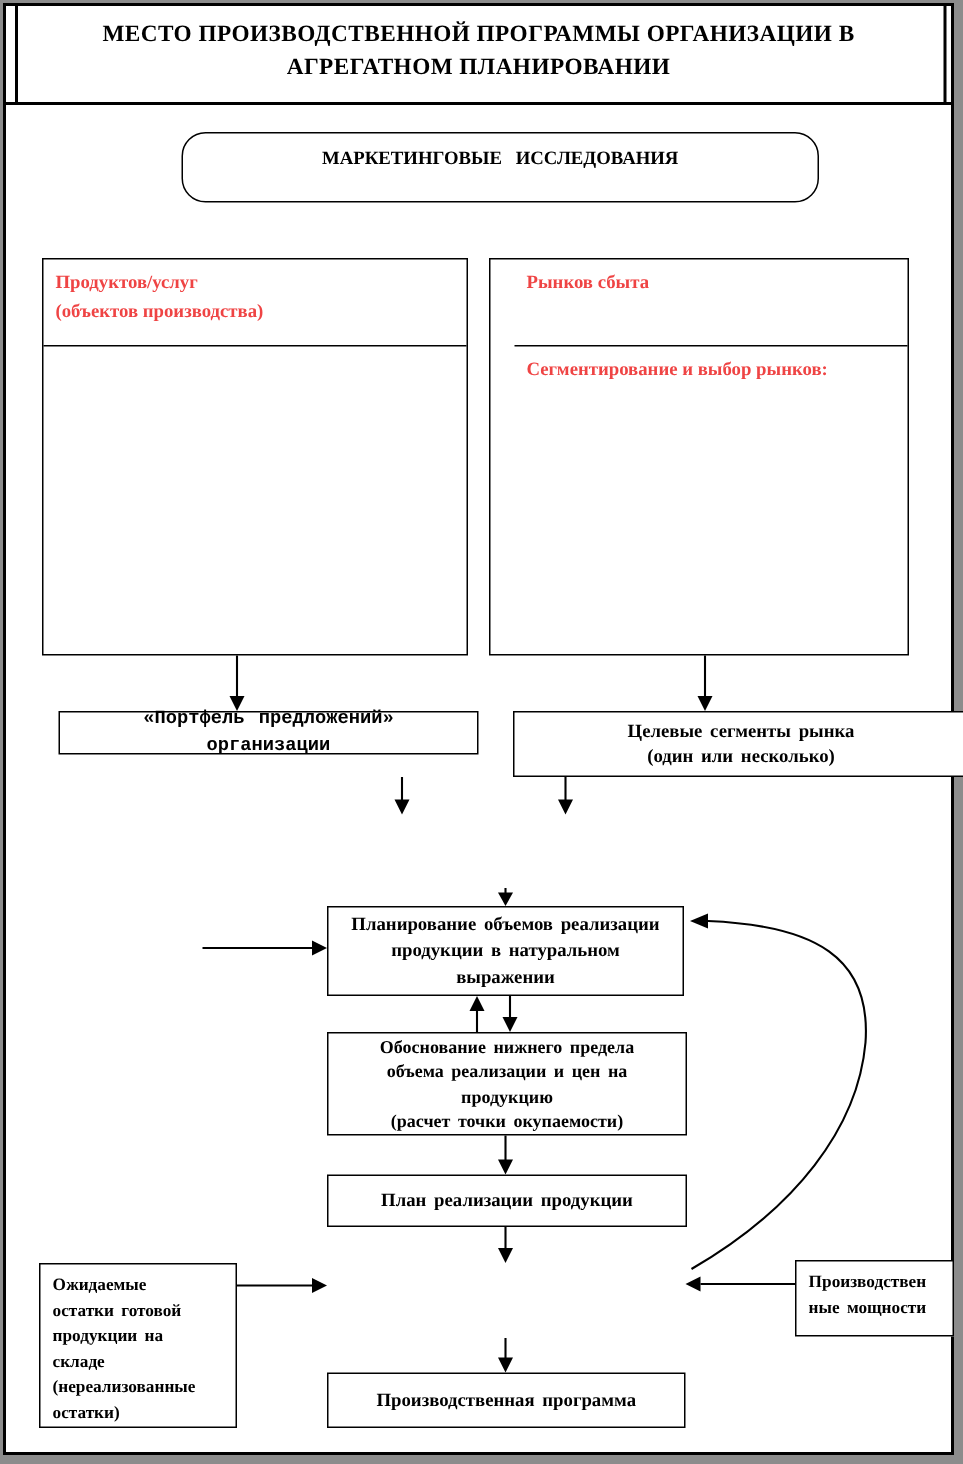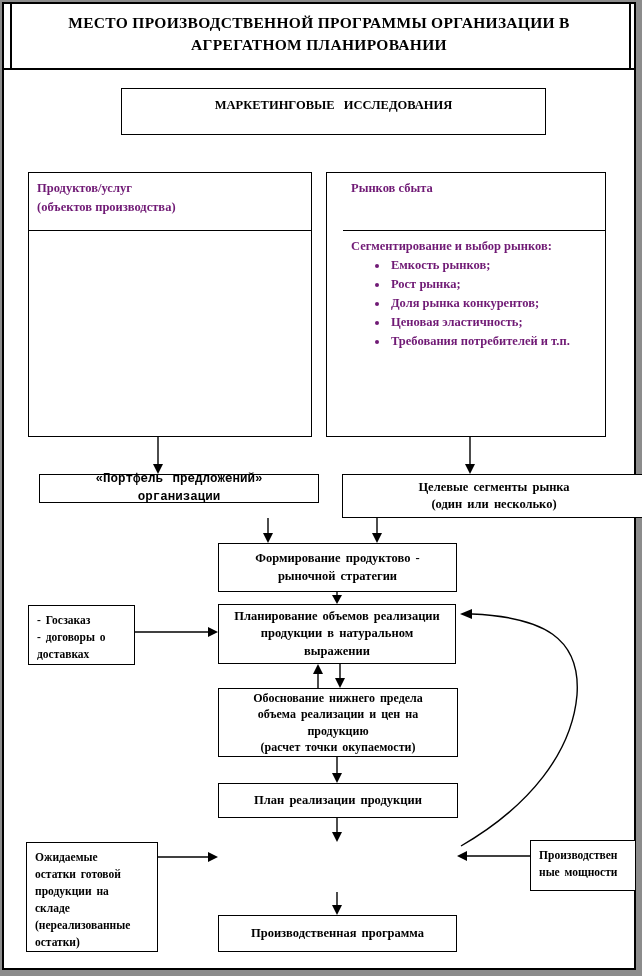--- a/index.html
+++ b/index.html
@@ -15,21 +15,21 @@
 
   
   .box{position:absolute;border:1.6px solid #000;background:#fff;box-sizing:border-box;
        font-weight:bold;font-size:12.5px;line-height:17.5px;color:#000;
        display:flex;align-items:center;justify-content:center;text-align:center;
        white-space:pre-line;word-spacing:2px;padding:2px 4px;}
   .box.top-align{align-items:flex-start;}
   .box.left-align{justify-content:flex-start;text-align:left;align-items:flex-start;padding:6px 8px;}
 
   
-  .column{position:absolute;border:1.6px solid #000;background:#fff;box-sizing:border-box;font-weight:bold;font-size:12.5px;color:#701a75;}
+  .column{position:absolute;border:1.6px solid #000;background:#fff;box-sizing:border-box;font-weight:bold;font-size:12.5px;color:#ef4444;}
   .column .col-header{box-sizing:border-box;height:58px;border-bottom:1.6px solid #000;padding:6px 8px 0 8px;line-height:19px;white-space:pre-line;}
   .column .col-body{padding:6px 6px 0 8px;line-height:19px;}
   .column ul{margin:0;padding:0 0 0 38px;}
   .column li{margin:0 0 0 0;padding-left:2px;}
   .intro{margin:0 0 0 0;}
 
   svg.wires{position:absolute;left:0;top:0;width:642px;height:976px;pointer-events:none;}
   svg.wires line, svg.wires path{stroke:#000;stroke-width:1.4;fill:none;}
   svg.wires polygon{fill:#000;stroke:none;}
 </style>
@@ -38,57 +38,45 @@
 
 <div id="stage">
   <div class="page">
     <div class="page-inner">
 
       <div class="title-frame"></div>
       <div class="page-title">МЕСТО ПРОИЗВОДСТВЕННОЙ ПРОГРАММЫ ОРГАНИЗАЦИИ В
 АГРЕГАТНОМ ПЛАНИРОВАНИИ</div>
       <div class="title-rule"></div>
 
-      <div class="box top-align" style="left:117px;top:84px;width:425px;height:47px;padding-top:8px;word-spacing:6px;">МАРКЕТИНГОВЫЕ  ИССЛЕДОВАНИЯ</div>
+      <div class="box top-align" style="left:117px;top:84px;width:425px;height:47px;padding-top:8px;word-spacing:6px;border-radius:16px;">МАРКЕТИНГОВЫЕ  ИССЛЕДОВАНИЯ</div>
 
       <div class="column" style="left:24px;top:168px;width:284px;height:265px;">
         <div class="col-header">Продуктов/услуг
 (объектов производства)</div>
       </div>
 
       <div class="column" style="left:322px;top:168px;width:280px;height:265px;padding-left:16px;">
         <div class="col-header">Рынков сбыта</div>
         <div class="col-body">
           <div class="intro">Сегментирование и выбор рынков:</div>
-          <ul>
-            <li>Емкость  рынков;</li>
-            <li>Рост рынка;</li>
-            <li>Доля рынка конкурентов;</li>
-            <li>Ценовая эластичность;</li>
-            <li>Требования потребителей и т.п.</li>
-          </ul>
         </div>
       </div>
 
       <div class="box" style="left:35px;top:470px;width:280px;height:29px;font-family:Liberation Mono, monospace;">«Портфель предложений»
 организации</div>
 
       <div class="box" style="left:338px;top:470px;width:304px;height:44px;">Целевые сегменты рынка
 (один или несколько)</div>
 
-      <div class="box" style="left:214px;top:539px;width:239px;height:49px;">Формирование  продуктово  -
-рыночной  стратегии</div>
 
       <div class="box" style="left:214px;top:600px;width:238px;height:60px;">Планирование  объемов  реализации
 продукции  в натуральном
 выражении</div>
 
-      <div class="box left-align" style="left:24px;top:601px;width:107px;height:60px;font-size:11.5px;line-height:17px;">- Госзаказ
-- договоры о
-доставках</div>
 
       <div class="box" style="left:214px;top:684px;width:240px;height:69px;font-size:12px;line-height:16.5px;">Обоснование  нижнего  предела
 объема реализации   и цен на
 продукцию
 (расчет точки окупаемости)</div>
 
       <div class="box" style="left:214px;top:779px;width:240px;height:35px;text-align:right;">План  реализации  продукции</div>
 
 
       <div class="box left-align" style="left:22px;top:838px;width:132px;height:110px;font-size:11.5px;line-height:17px;">Ожидаемые

